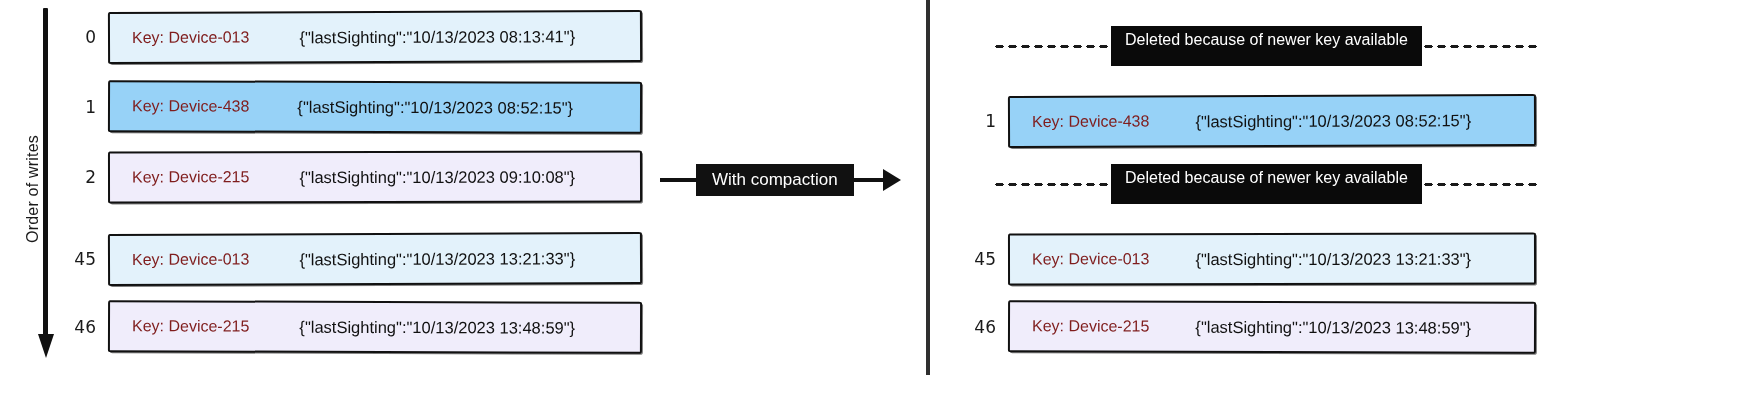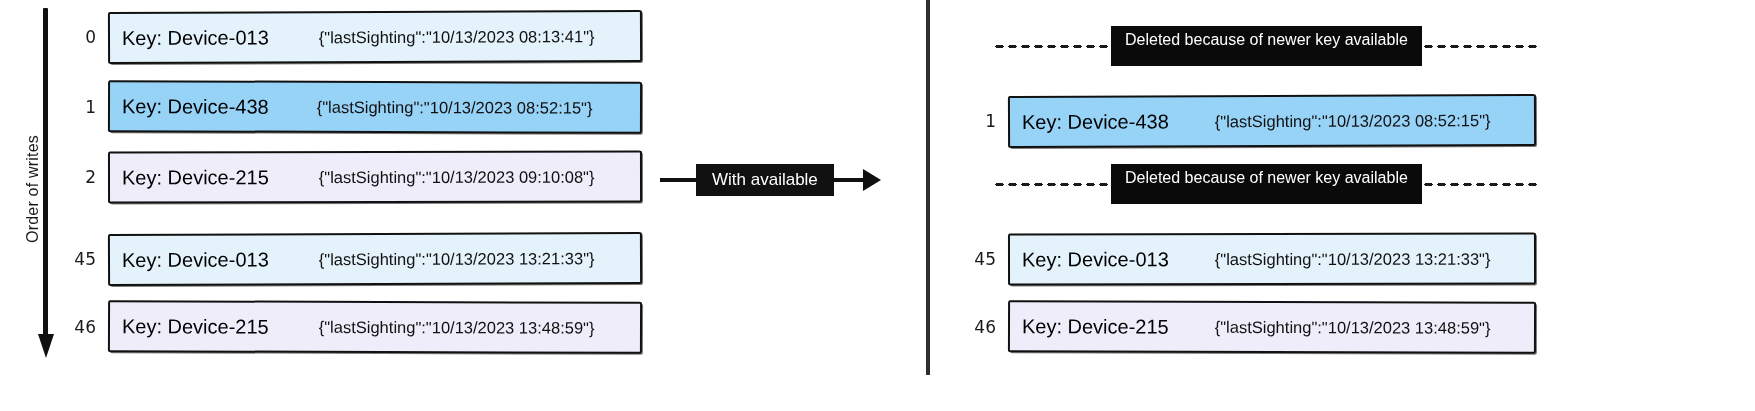--- a/index.html
+++ b/index.html
@@ -89,23 +89,23 @@
     height: 52px;
     border-radius: 2px 3px 2px 3px / 3px 2px 3px 2px;
     box-shadow: 1.5px 1.5px 0 -0.5px rgba(17,17,17,.55);
     transform: rotate(-0.22deg);
   }
   .rec.tilt-b { transform: rotate(0.18deg); }
   .rec.tilt-c { transform: rotate(-0.1deg); }
 
   .rec .k {
     flex: 0 0 auto;
-    font-size: 20px;
-    color: #000000;
-    padding-left: 12px;
+    font-size: 16px;
+    color: #7f1d1d;
+    padding-left: 22px;
     white-space: nowrap;
   }
   .rec .v {
     flex: 0 0 auto;
     font-size: 16.5px;
     color: #111111;
     white-space: nowrap;
   }
 
   .fill-ice   { background: #e3f2fb; }
@@ -225,21 +225,21 @@
   <div class="row" style="left:62px; top:301px; width:580px;">
     <div class="idx">46</div>
     <div class="rec fill-lilac tilt-b" style="width:540px;">
       <span class="k">Key: Device-215</span>
       <span class="v" style="padding-left:50px;">{"lastSighting":"10/13/2023 13:48:59"}</span>
     </div>
   </div>
 
   <div class="compaction" style="left:660px; top:163px;">
     <div class="line-l"></div>
-    <div class="chip">With available</div>
+    <div class="chip">With compaction</div>
     <div class="line-r"></div>
     <div class="arrow-head"></div>
   </div>
 
   <div class="divider" style="left:926px;"></div>
 
   <div class="deleted" style="left:993px; top:32px;">
     <div class="dots left"></div>
     <div class="chip">Deleted because of newer key available</div>
     <div class="dots right"></div>

